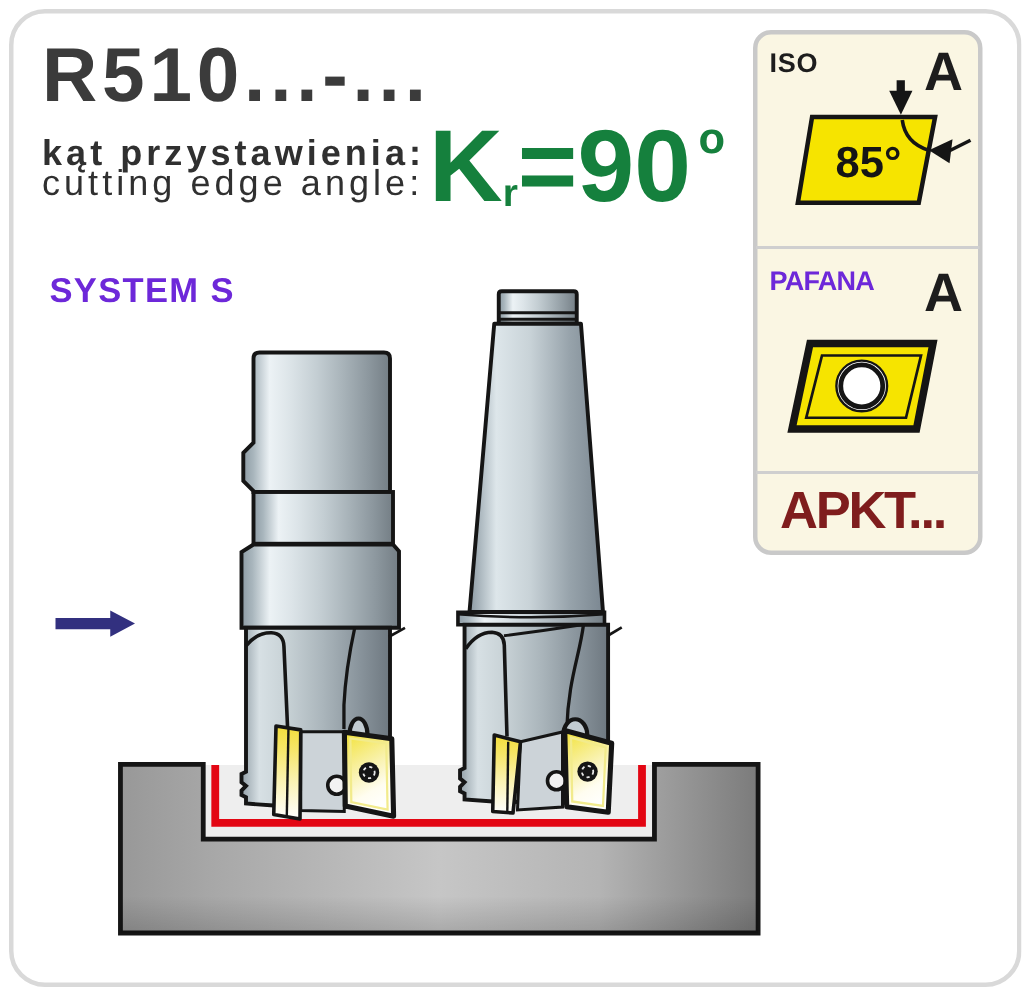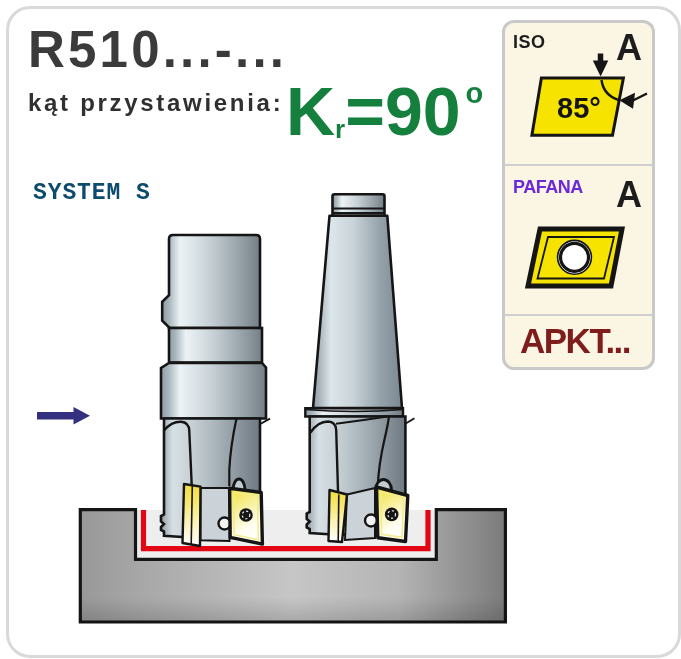--- a/index.html
+++ b/index.html
@@ -14,25 +14,26 @@
 <body>
 <div class="card"></div>
 <div class="panel"></div>
 <div class="div1"></div>
 <div class="div2"></div>
 
 <div class="t" id="r510" style="left:28px;top:23.5px;font-size:51px;font-weight:bold;color:#3b3b3b;line-height:1;letter-spacing:3.2px;">R510...-...</div>
 
 <div class="t" style="left:28px;top:93px;font-size:24px;line-height:20px;color:#303030;letter-spacing:2.7px;">
   <div style="font-weight:bold;">kąt przystawienia:</div>
+  <div>cutting edge angle:</div>
 </div>
 
 <div class="t" id="kr" style="left:286px;top:77px;font-size:68px;font-weight:bold;color:#15803d;line-height:1;">K<span style="font-size:26px;position:relative;top:3px;">r</span>=90<span style="font-size:29px;position:relative;top:-32px;margin-left:5px;">o</span></div>
 
-<div class="t" style="left:33px;top:180px;font-size:23px;font-weight:bold;color:#0c4a6e;letter-spacing:0.9px;font-family:Liberation Mono, monospace;">SYSTEM S</div>
+<div class="t" style="left:33px;top:180px;font-size:23px;font-weight:bold;color:#6d28d9;letter-spacing:0.9px;">SYSTEM S</div>
 
 <div class="t" style="left:513px;top:32px;font-size:18px;font-weight:bold;color:#1d1d1d;letter-spacing:0.5px;">ISO</div>
 <div class="t" style="left:616px;top:27px;font-size:36px;font-weight:bold;color:#1d1d1d;">A</div>
 <div class="t" style="left:513px;top:177px;font-size:18px;font-weight:bold;color:#6d28d9;letter-spacing:-0.5px;">PAFANA</div>
 <div class="t" style="left:616px;top:174px;font-size:36px;font-weight:bold;color:#1d1d1d;">A</div>
 <div class="t" style="left:520px;top:321px;font-size:35px;font-weight:bold;color:#7f1d1d;letter-spacing:-1.5px;">APKT...</div>
 
 <svg width="681" height="659" style="position:absolute;left:0;top:0;">
 <defs>
   <linearGradient id="gMetal" x1="0" y1="0" x2="1" y2="0">

